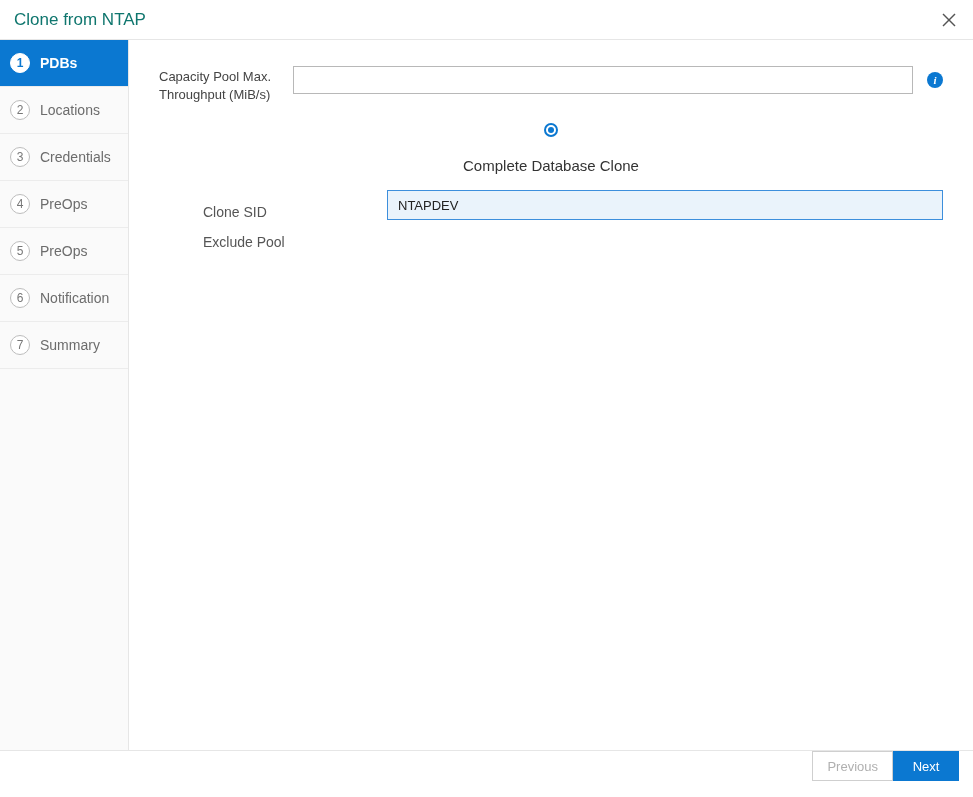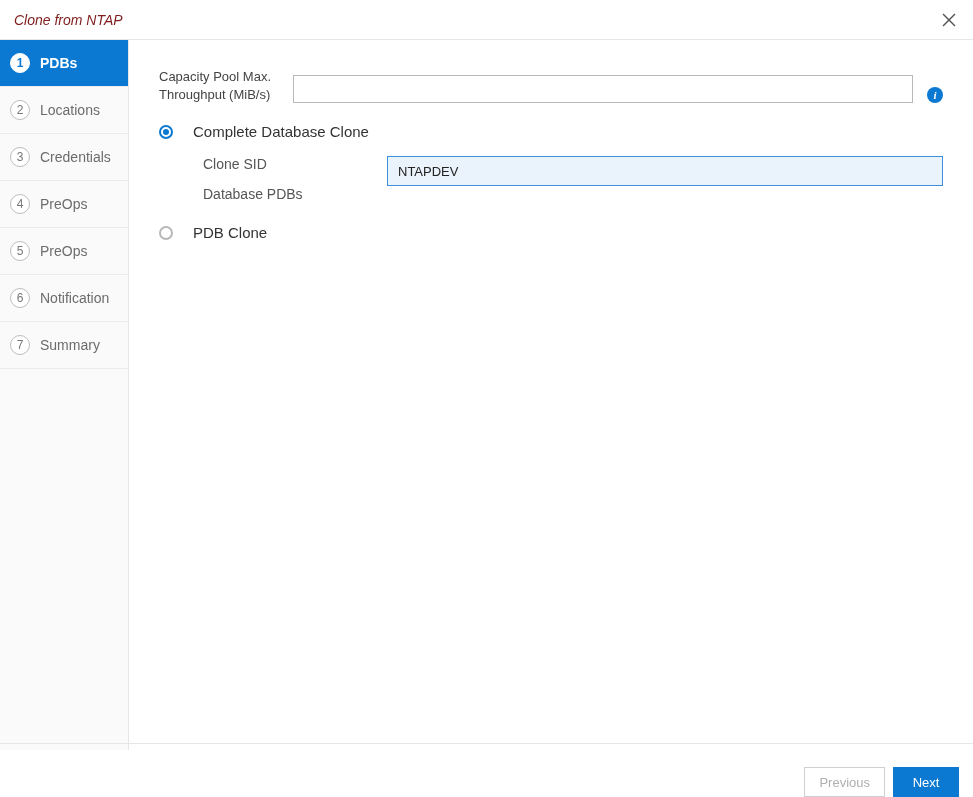--- a/index.html
+++ b/index.html
@@ -16,25 +16,24 @@
 
   
   .titlebar {
     height: 40px;
     display: flex;
     align-items: center;
     padding: 0 14px;
     border-bottom: 1px solid #e6e6e6;
   }
   .titlebar .title {
-    font-size: 14px;
-    color: #7f1d1d;
+    font-size: 17px;
+    color: #0f766e;
     font-weight: 400;
     flex: 1;
-    font-style: italic;
   }
   .titlebar .close {
     font-size: 20px;
     color: #555;
     cursor: pointer;
     width: 20px;
     text-align: center;
     line-height: 1;
   }
 
@@ -93,21 +92,21 @@
   
   .content {
     flex: 1;
     padding: 26px 30px 20px 30px;
     position: relative;
   }
 
   
   .cap-row {
     display: flex;
-    align-items: flex-end;
+    align-items: flex-start;
     gap: 14px;
     margin-bottom: 20px;
   }
   .cap-row .cap-label {
     width: 120px;
     font-size: 13px;
     color: #444;
     line-height: 1.35;
     padding-top: 2px;
   }
@@ -135,20 +134,21 @@
     font-style: italic;
     cursor: pointer;
   }
 
   
   .radio-row {
     display: flex;
     align-items: center;
     gap: 20px;
     margin-bottom: 16px;
+    flex-direction: column;
   }
   .radio-row .rdlabel {
     font-size: 15px;
     color: #333;
   }
   input[type="radio"] {
     appearance: none;
     width: 14px;
     height: 14px;
     border: 2px solid #0b78d1;
@@ -169,22 +169,22 @@
     border-color: #b8b8b8;
   }
 
   
   .subfields {
     margin-left: 44px;
     margin-bottom: 22px;
   }
   .field-row {
     display: flex;
-    align-items: flex-start;
-    margin-bottom: 0;
+    align-items: flex-end;
+    margin-bottom: 14px;
     gap: 48px;
   }
   .field-row .flabel {
     width: 136px;
     font-size: 14px;
     color: #555;
   }
   .field-row input[type="text"] {
     width: 556px;
     height: 30px;
@@ -197,27 +197,27 @@
     border: 1px solid #3d8fdc;
     background: #eaf3fb;
     color: #222;
   }
   .field-row input::placeholder { color: #888; }
 
   
   .footer {
     position: absolute;
     bottom: 0; left: 0; right: 0;
-    height: 54px;
+    height: 47px;
     border-top: 1px solid #e6e6e6;
     display: flex;
     justify-content: flex-end;
-    align-items: flex-end;
+    align-items: flex-start;
     padding: 0 14px;
-    gap: 8px;
+    gap: 0;
   }
   .btn {
     min-width: 66px;
     height: 30px;
     font-size: 13px;
     border: 1px solid;
     cursor: pointer;
     padding: 0 14px;
     background: #fff;
     font-family: inherit;
@@ -295,28 +295,24 @@
       <input type="radio" name="clonemode" checked="" style="">
       <span class="rdlabel">Complete Database Clone</span>
     </div>
 
     <div class="subfields">
       <div class="field-row">
         <div class="flabel">Clone SID</div>
         <input type="text" class="active-focus" value="NTAPDEV" style="">
       </div>
       <div class="field-row">
-        <div class="flabel">Database PDBs</div>
+        <div class="flabel">Exclude Pool</div>
       </div>
     </div>
 
-    <div class="radio-row">
-      <input type="radio" name="clonemode" class="unchecked" style="">
-      <span class="rdlabel">PDB Clone</span>
-    </div>
 
   </div>
 </div>
 
 <div class="footer">
   <button class="btn btn-prev" disabled="">Previous</button>
   <button class="btn btn-next">Next</button>
 </div>
 
 </body></html>

